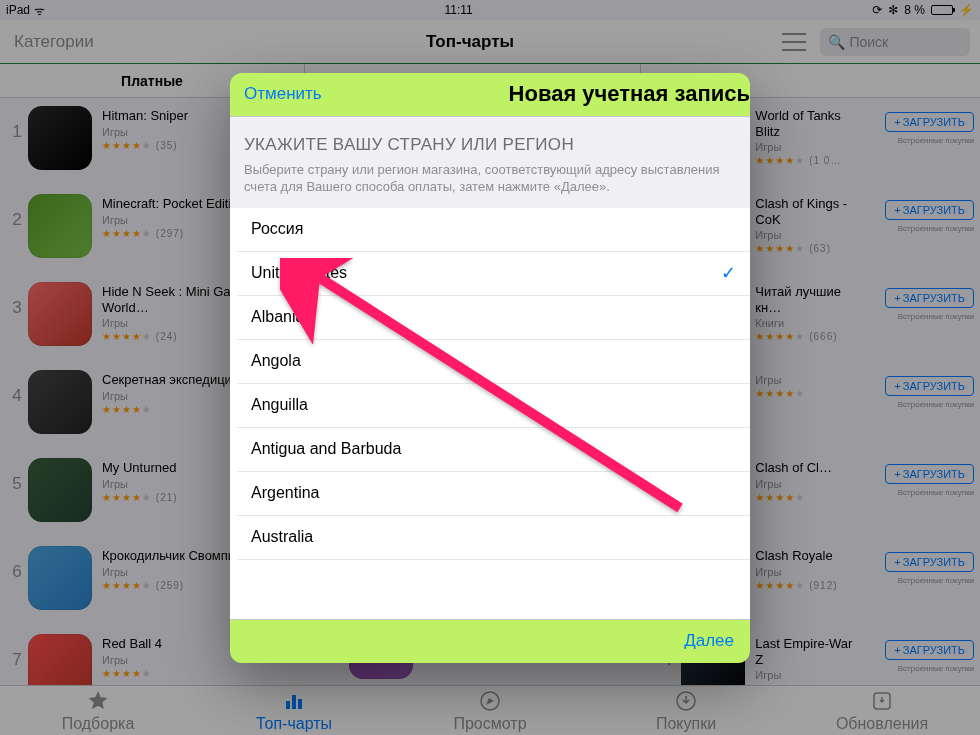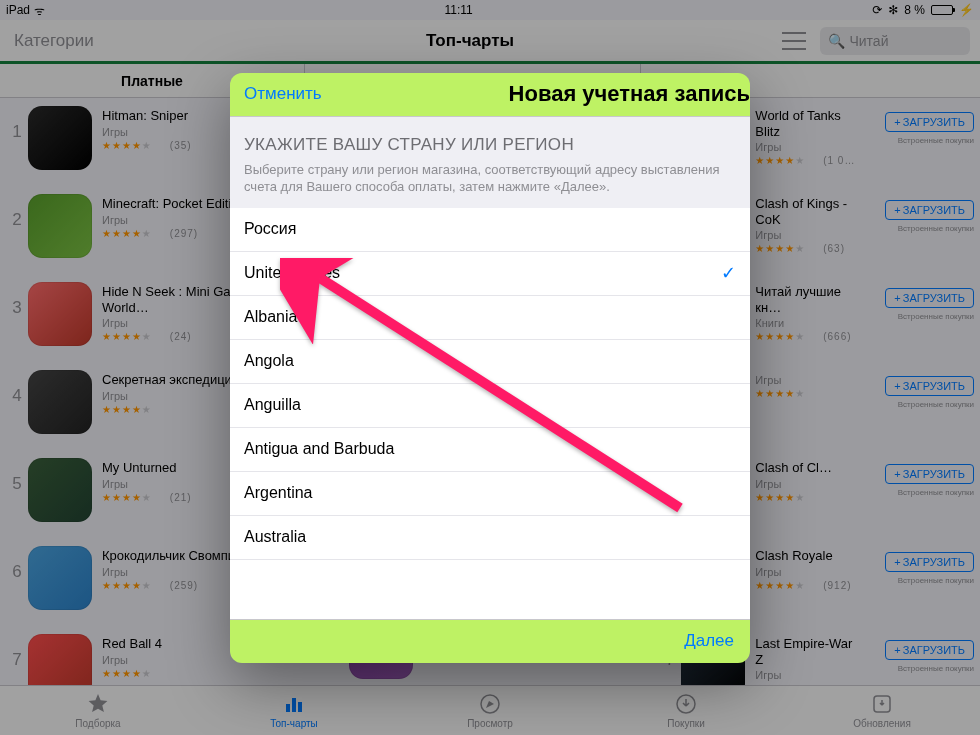--- a/index.html
+++ b/index.html
@@ -9,21 +9,21 @@
 
 .statusbar { height: 20px; display: flex; align-items: center; justify-content: space-between; padding: 0 6px; font-size: 12px; color: #000; }
 .statusbar .left, .statusbar .right { display: flex; align-items: center; gap: 4px; }
 .statusbar .right { gap: 6px; }
 .bat { display:inline-flex; align-items:center; }
 .bat-body { width: 22px; height: 10px; border: 1px solid #000; border-radius: 2px; position: relative; }
 .bat-body::after { content:""; position:absolute; right:-3px; top:2px; width:2px; height:4px; background:#000; border-radius:0 1px 1px 0; }
 .bat-fill { height:100%; width:10%; background:#ff3b30; }
 .wifi { font-size: 12px; }
 
-.topbar { height: 44px; display: flex; align-items: center; border-bottom: 3px solid #15803d; background: #f7f7f8; }
+.topbar { height: 44px; display: flex; align-items: center; border-bottom: 1px solid #15803d; background: #f7f7f8; }
 .topbar .left { width: 200px; padding-left: 14px; color: #8e8e93; font-size: 17px; }
 .topbar .center { flex: 1; text-align: center; font-size: 17px; font-weight: 600; color: #000; }
 .topbar .right { width: 240px; display:flex; align-items:center; gap: 14px; padding-right: 10px; justify-content: flex-end; }
 .listbtn { width: 24px; height: 18px; display:flex; flex-direction:column; justify-content:space-between; }
 .listbtn span { height:2px; background:#8e8e93; }
 .searchbox { flex:0 0 150px; height: 28px; background:#e4e4e7; border-radius:6px; display:flex; align-items:center; gap:4px; padding:0 8px; color:#8e8e93; font-size:14px; }
 
 .segbar { height: 34px; display:flex; align-items:center; border-bottom:1px solid #c8c7cc; background:#f7f7f8;gap:31px; }
 .segbar .tab { flex:1; text-align:center; font-size:14px; color:#8e8e93; border-right:1px solid #c8c7cc; height:100%; display:flex; align-items:center; justify-content:center;}
 .segbar .tab:last-child { border-right:none; }
@@ -33,40 +33,40 @@
 .col { flex:1; padding: 0 6px; }
 
 .approw { display:flex; align-items:flex-start; height: 88px; }
 .rank { width: 22px; text-align:center; color:#8e8e93; font-size:17px; padding-top: 24px; }
 .icon { width: 64px; height:64px; border-radius:14px; background: linear-gradient(135deg,#bbb,#888); margin-top:8px; flex-shrink:0; box-shadow: 0 0 0 1px rgba(0,0,0,.08) inset; }
 .meta { flex:1; padding: 10px 6px 0 10px; overflow:hidden; }
 .meta .name { font-size:13px; color:#000; line-height:1.2; max-height: 32px; overflow:hidden;}
 .meta .cat { font-size:11px; color:#8e8e93; margin-top:2px; }
 .stars { font-size:10px; color:#ff9500; margin-top:2px; letter-spacing:1px;}
 .stars .dim { color:#c7c7cc; }
-.stars .count { color:#8e8e93; margin-left:18px; }
+.stars .count { color:#8e8e93; margin-left:4px; }
 .getwrap { width: 110px; display:flex; flex-direction:column; align-items:flex-end; padding-top: 14px; }
 .getbtn { border:1px solid #007aff; color:#007aff; font-size:11px; padding: 3px 8px; border-radius:4px; display:flex; align-items:center; gap:2px;}
 .iap { font-size:8px; color:#8e8e93; margin-top:4px; text-align:right; }
 
 .tabbar { position:absolute; bottom:0; left:0; right:0; height:50px; background:#f7f7f8; border-top:1px solid #c8c7cc; display:flex; }
-.tabbar .t { flex:1; display:flex; flex-direction:column; align-items:center; justify-content:center; color:#8e8e93; font-size:10px; gap:2px;text-align:center;}
+.tabbar .t { flex:1; display:flex; flex-direction:column; align-items:center; justify-content:center; color:#8e8e93; font-size:16px; gap:2px;text-align:center;}
 .tabbar .t.active { color:#007aff; }
 .ticon { width:24px; height:24px; }
 
 .dim-overlay { position:absolute; inset:0; background:rgba(0,0,0,.35); }
 
 .modal { position:absolute; left:50%; top:50%; transform:translate(-50%,-50%); width: 520px; height: 590px; background:#bef264; border-radius:12px; display:flex; flex-direction:column; overflow:hidden; box-shadow: 0 20px 60px rgba(0,0,0,.4); }
 .mhead { height:44px; border-bottom:1px solid #c8c7cc; display:flex; align-items:center; position:relative; }
 .mhead .cancel { position:absolute; left:14px; color:#007aff; font-size:17px; }
 .mhead .title { flex:1; text-align:right; font-weight:700; font-size:22px; }
 .minstr { padding: 18px 14px 12px 14px; background:#efeff4; }
 .minstr .h { font-size:17px; color:#6d6d72; text-transform:uppercase; letter-spacing:0.3px; }
 .minstr .p { font-size:13px; color:#8e8e93; margin-top:6px; line-height:1.35; }
-.mlist { flex:1; overflow:hidden; background:#fff; }
+.mlist { flex:1; overflow:hidden; background:#fff;padding-left:7px; }
 .mrow { height:44px; border-bottom:1px solid #e5e5ea; display:flex; align-items:center; padding: 0 14px; font-size:16px; color:#000; justify-content:space-between; }
 .check { color:#007aff; font-size:18px; }
 .mfoot { height:44px; border-top:1px solid #c8c7cc; display:flex; align-items:center; justify-content:flex-end; padding-right:16px; }
 .mfoot .next { color:#007aff; font-size:17px; }
 
 .arrow { position:absolute; pointer-events:none; }
 .arrow svg { filter: drop-shadow(0 2px 2px rgba(0,0,0,.3)); }
 
 .ic0{background:linear-gradient(135deg,#2a2a2a,#000)}
 .ic1{background:linear-gradient(135deg,#5aa02c,#7bc043)}
@@ -109,21 +109,21 @@
     <div class="left">Категории</div>
     <div class="center">Топ-чарты</div>
     <div class="right">
       <div class="listbtn">
           <span></span>
           <span></span>
           <span></span>
         </div>
       <div class="searchbox">
         <span>🔍</span>
-        <span>Читай</span>
+        <span>Поиск</span>
       </div>
     </div>
   </div>
 
   <div class="segbar">
     <div class="tab active">Платные</div>
     <div class="tab"></div>
     <div class="tab" style="justify-content:flex-start; padding-left:4px;">ых</div>
   </div>
 

